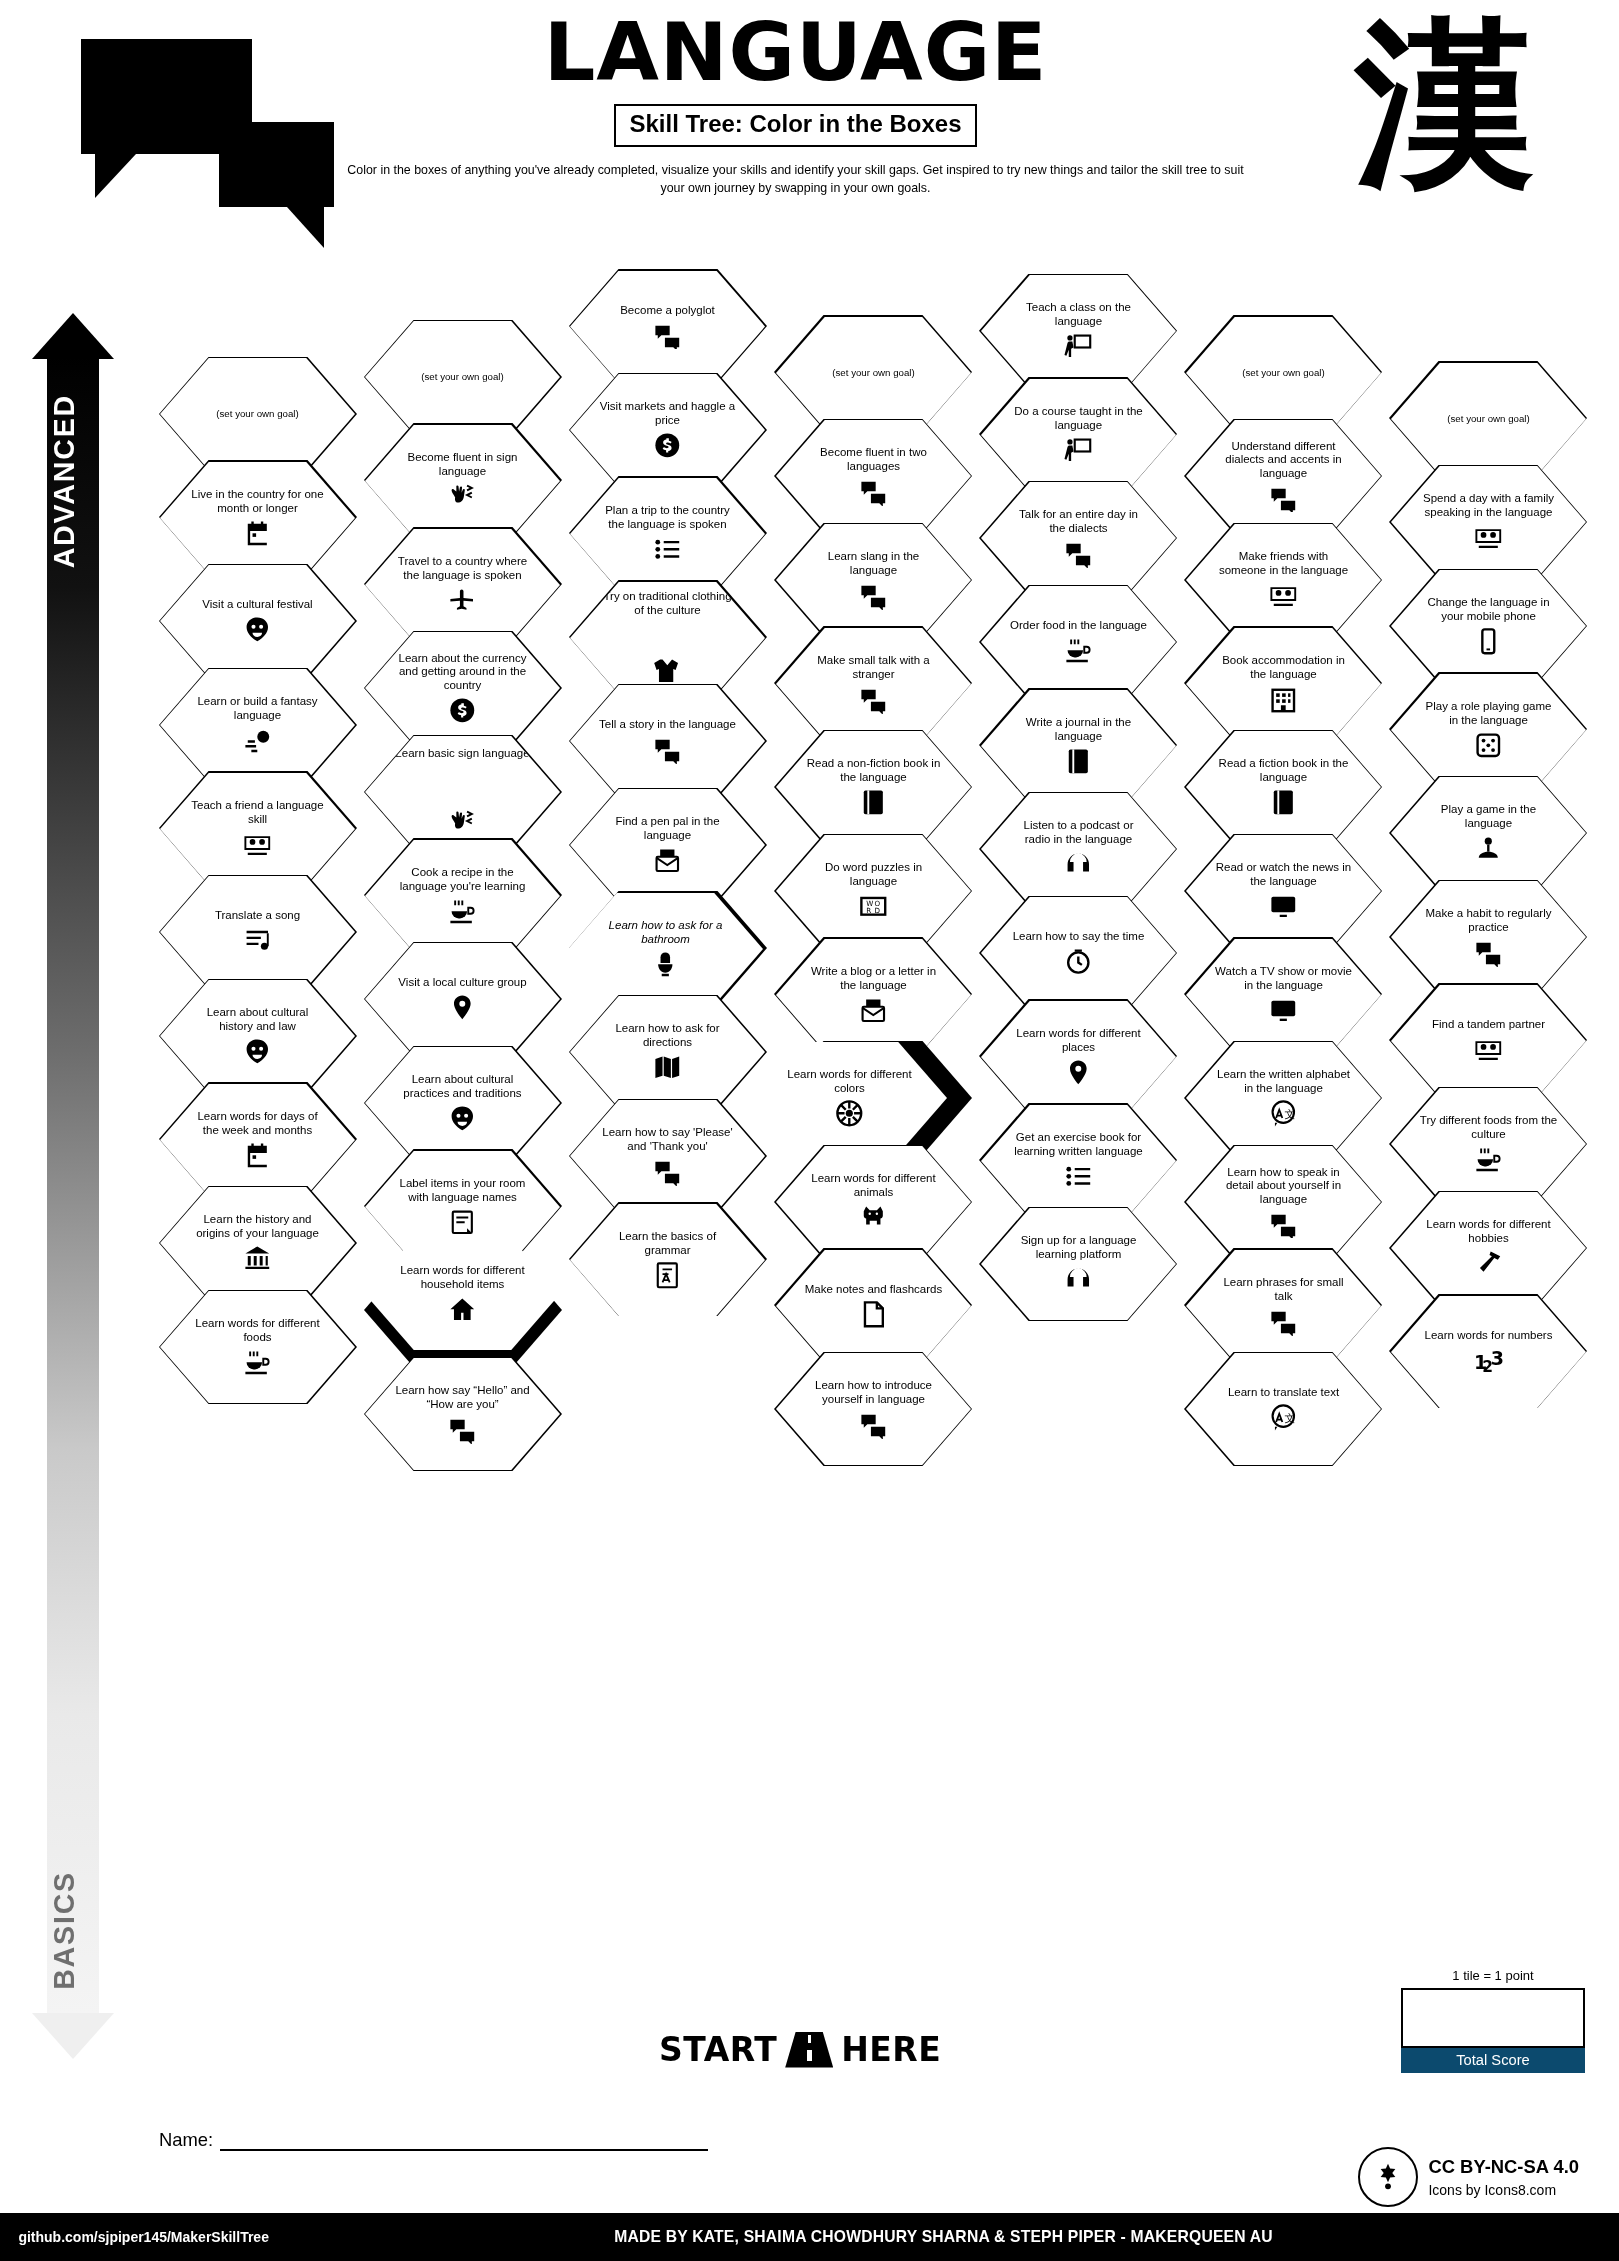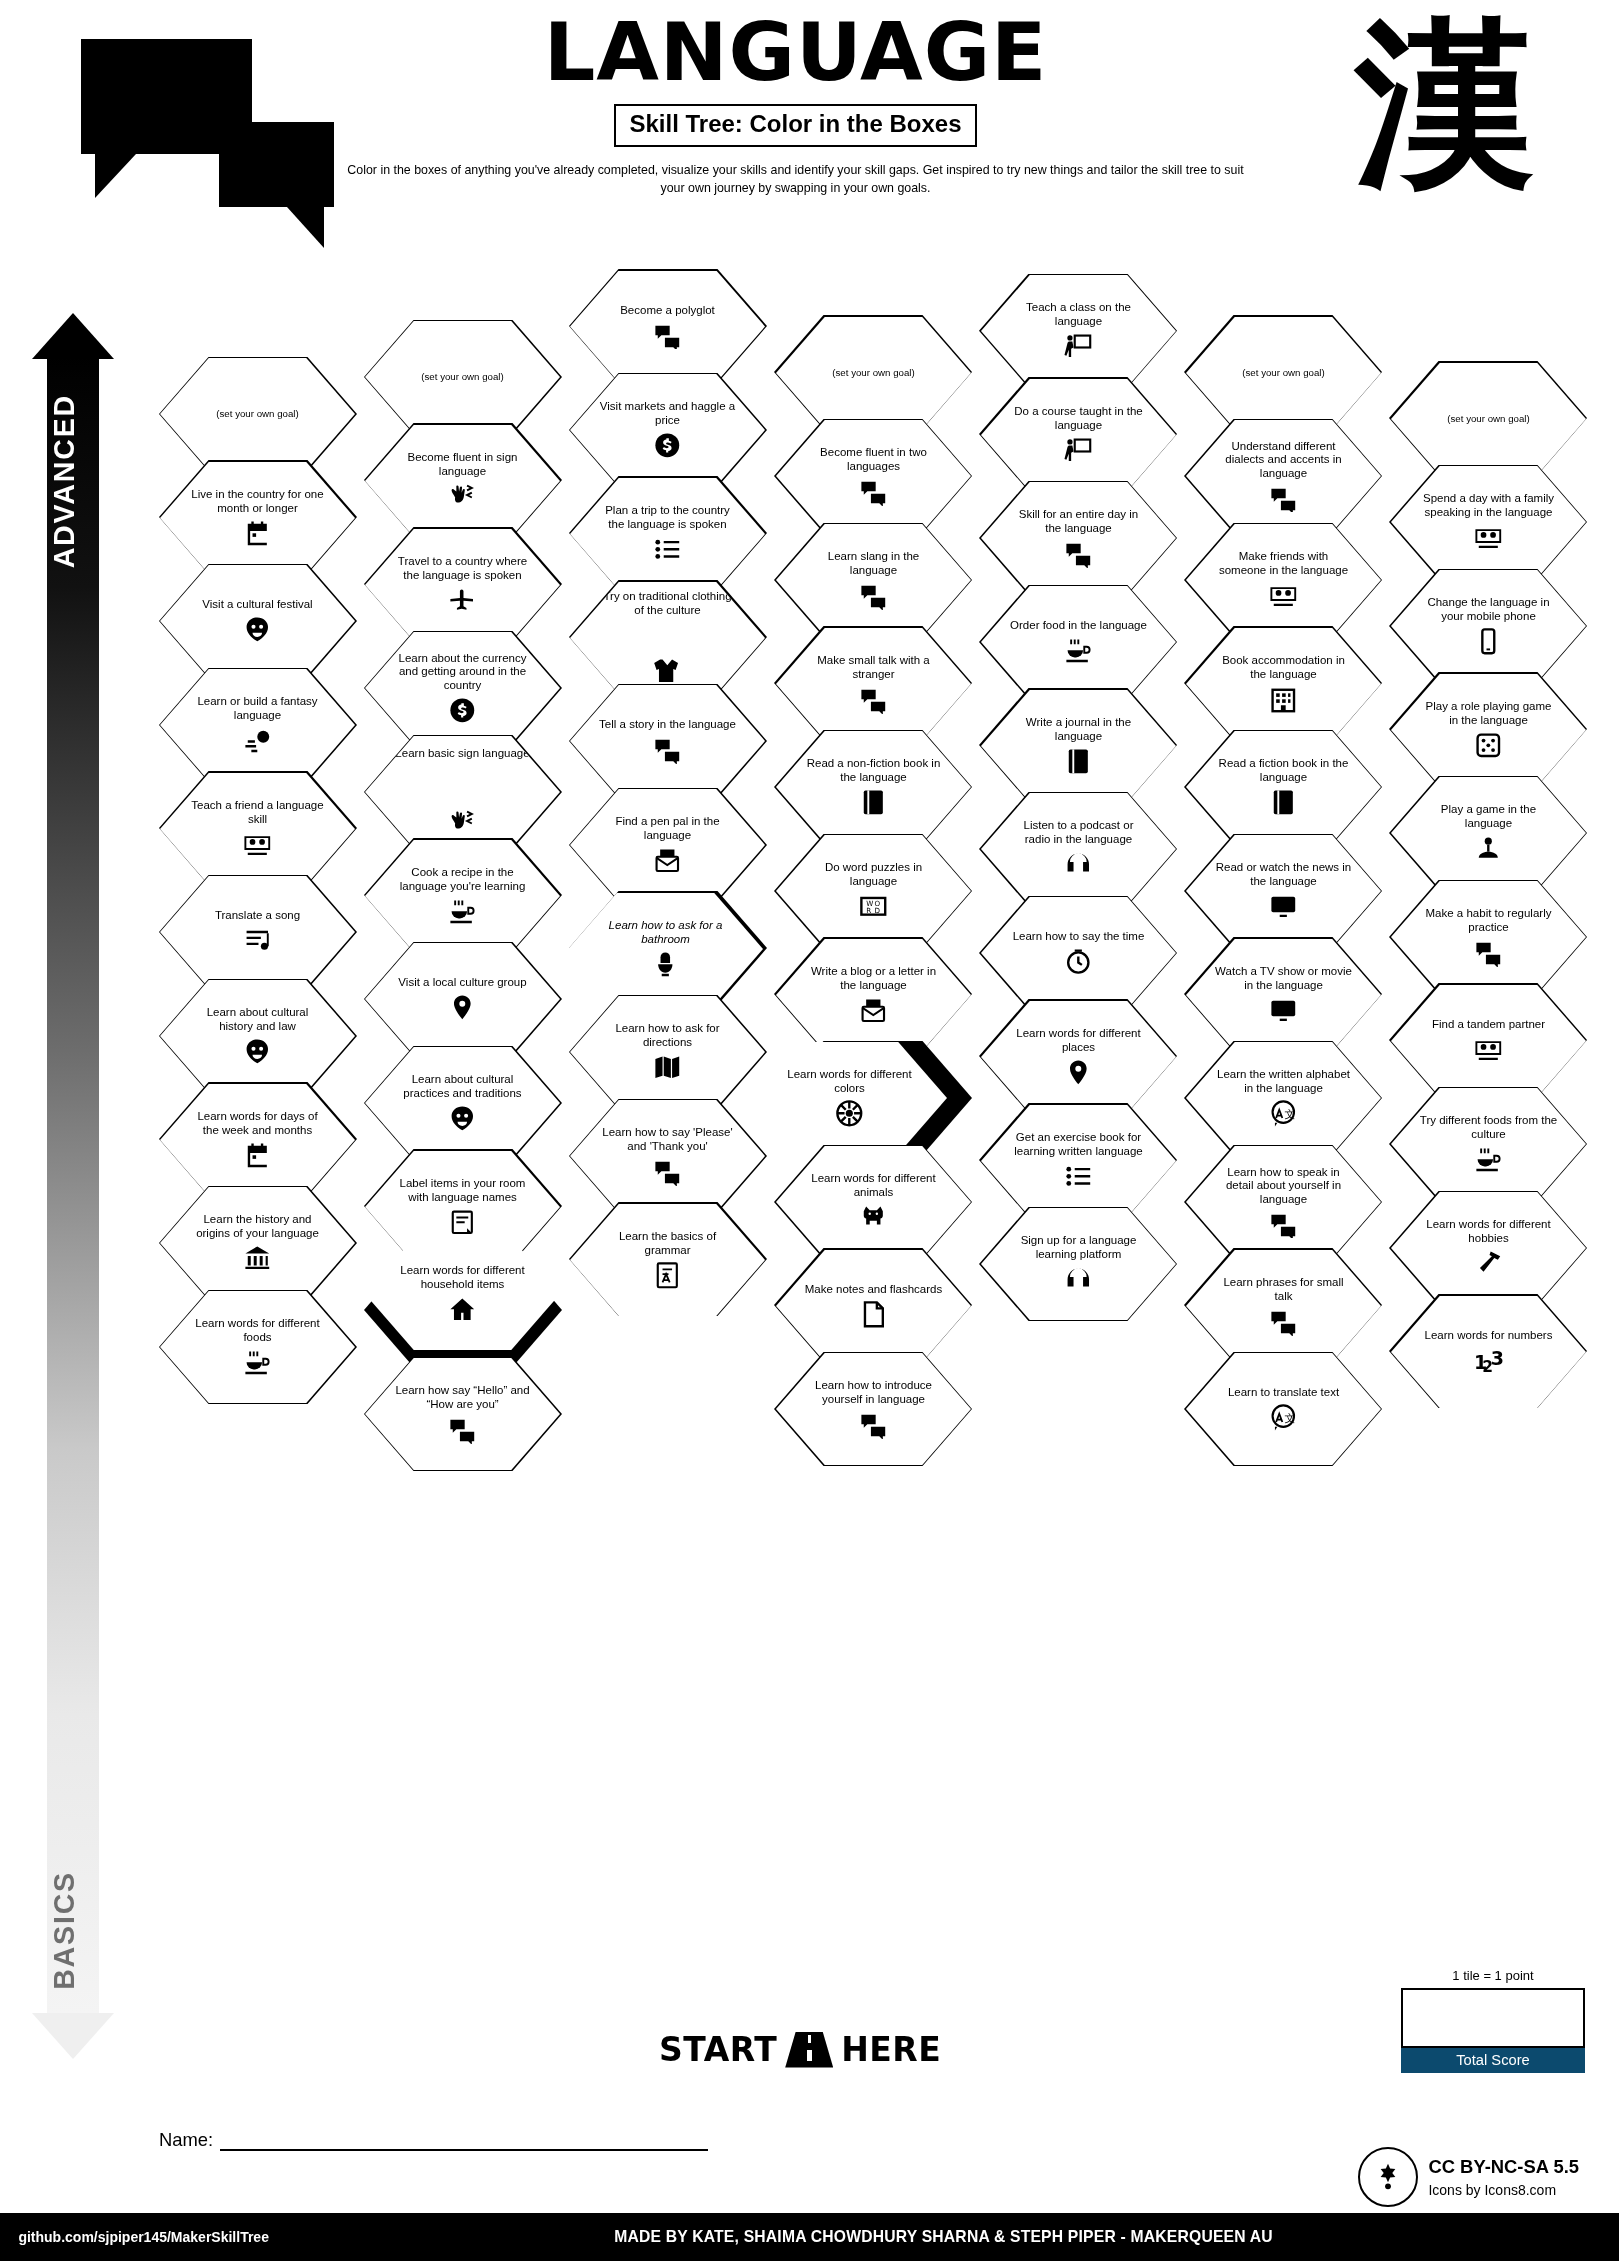--- a/index.html
+++ b/index.html
@@ -560,21 +560,21 @@
       <div class="hex-ico">
         <svg width="28.6" height="28.6" viewBox="0 0 24 24">
           <rect x="9" y="3" width="13" height="10" fill="none" stroke="#000" stroke-width="1.8"></rect>
           <circle cx="5" cy="5" r="2.2"></circle>
           <path d="M4 8h3l1 5-2 1v7H4v-6l-2 5-1.6-.6L3 9z"></path>
         </svg>
       </div>
     </div>
     <div class="hex-outer" style="left: 979px; top: 205px;"></div>
     <div class="hex" style="left: 981px; top: 206px; width: 195px; height: 112px;">
-      <div class="hex-txt">Skill for an entire day in the language</div>
+      <div class="hex-txt">Talk for an entire day in the dialects</div>
       <div class="hex-ico">
         <svg width="28.6" height="28.6" viewBox="0 0 24 24">
           <path d="M2 4h12v8H7l-3 3v-3H2V4z"></path>
           <path d="M10 14h12v8h-2v3l-3-3h-7v-8z"></path>
         </svg>
       </div>
     </div>
     <div class="hex-outer" style="left: 979px; top: 309px;"></div>
     <div class="hex" style="left: 981px; top: 310px; width: 195px; height: 112px;">
       <div class="hex-txt">Order food in the language</div>
@@ -890,21 +890,21 @@
 </div>
 
 <div class="cc">
   <div class="cc-badge">
     <svg width="32" height="32" viewBox="0 0 24 24" aria-hidden="true">
       <path d="M12 2l1.6 3.6L17.5 6l-2.3 3 2.3 3-3.9.4L12 16l-1.6-3.6L6.5 12l2.3-3-2.3-3 3.9-.4L12 2z"></path>
       <circle cx="12" cy="19" r="2.2"></circle>
     </svg>
   </div>
   <div class="cc-txt">
-    <div class="l1">CC BY-NC-SA 5.5</div>
+    <div class="l1">CC BY-NC-SA 4.0</div>
     <div class="l2">Icons by Icons8.com</div>
   </div>
 </div>
 
 <div class="footer">
   <div class="gh">github.com/sjpiper145/MakerSkillTree</div>
   <div class="credit">MADE BY KATE, SHAIMA CHOWDHURY SHARNA &amp; STEPH PIPER  -  MAKERQUEEN AU</div>
 </div>
 
 

